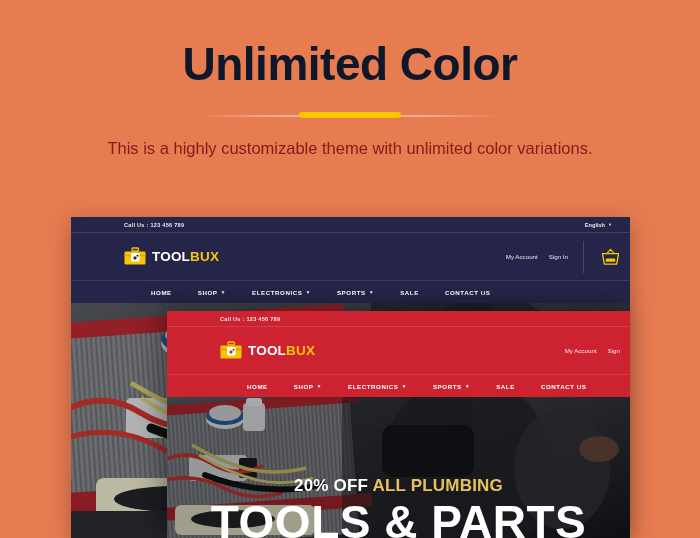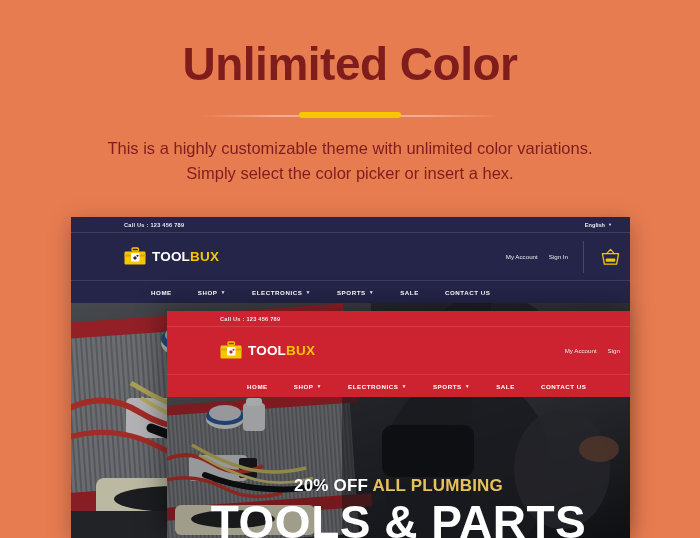--- a/index.html
+++ b/index.html
@@ -6,21 +6,21 @@
   html,body { width:700px; height:538px; overflow:hidden; }
   body {
     background:#e87c51;
     font-family:"Liberation Sans", sans-serif;
     position:relative;
   }
 
   
   .promo { text-align:center; padding-top:40px; }
   .promo-title {
-    color:#7f1d1d;
+    color:#0f172a;
     font-size:46px;
     font-weight:bold;
     letter-spacing:-0.5px;
     line-height:1.05;
   }
   .divider-wrap {
     position:relative;
     width:300px;
     height:14px;
     margin:20px auto 0;
@@ -203,21 +203,20 @@
 <section class="promo">
   <h1 class="promo-title">Unlimited Color</h1>
 
   <div class="divider-wrap">
     <div class="divider-line"></div>
     <div class="divider-bar"></div>
   </div>
 
   <p class="promo-sub">
     <span>This is a highly customizable theme with unlimited color variations.</span>
-    <span>Simply select the color picker or insert a hex.</span>
   </p>
 </section>
 
 <div class="shot shot-navy">
   <div class="shot-inner">
 
     <div class="topbar">
       <span class="topbar-call">Call Us : 123 456 789</span>
       <span class="topbar-right">
         <span>English</span>

